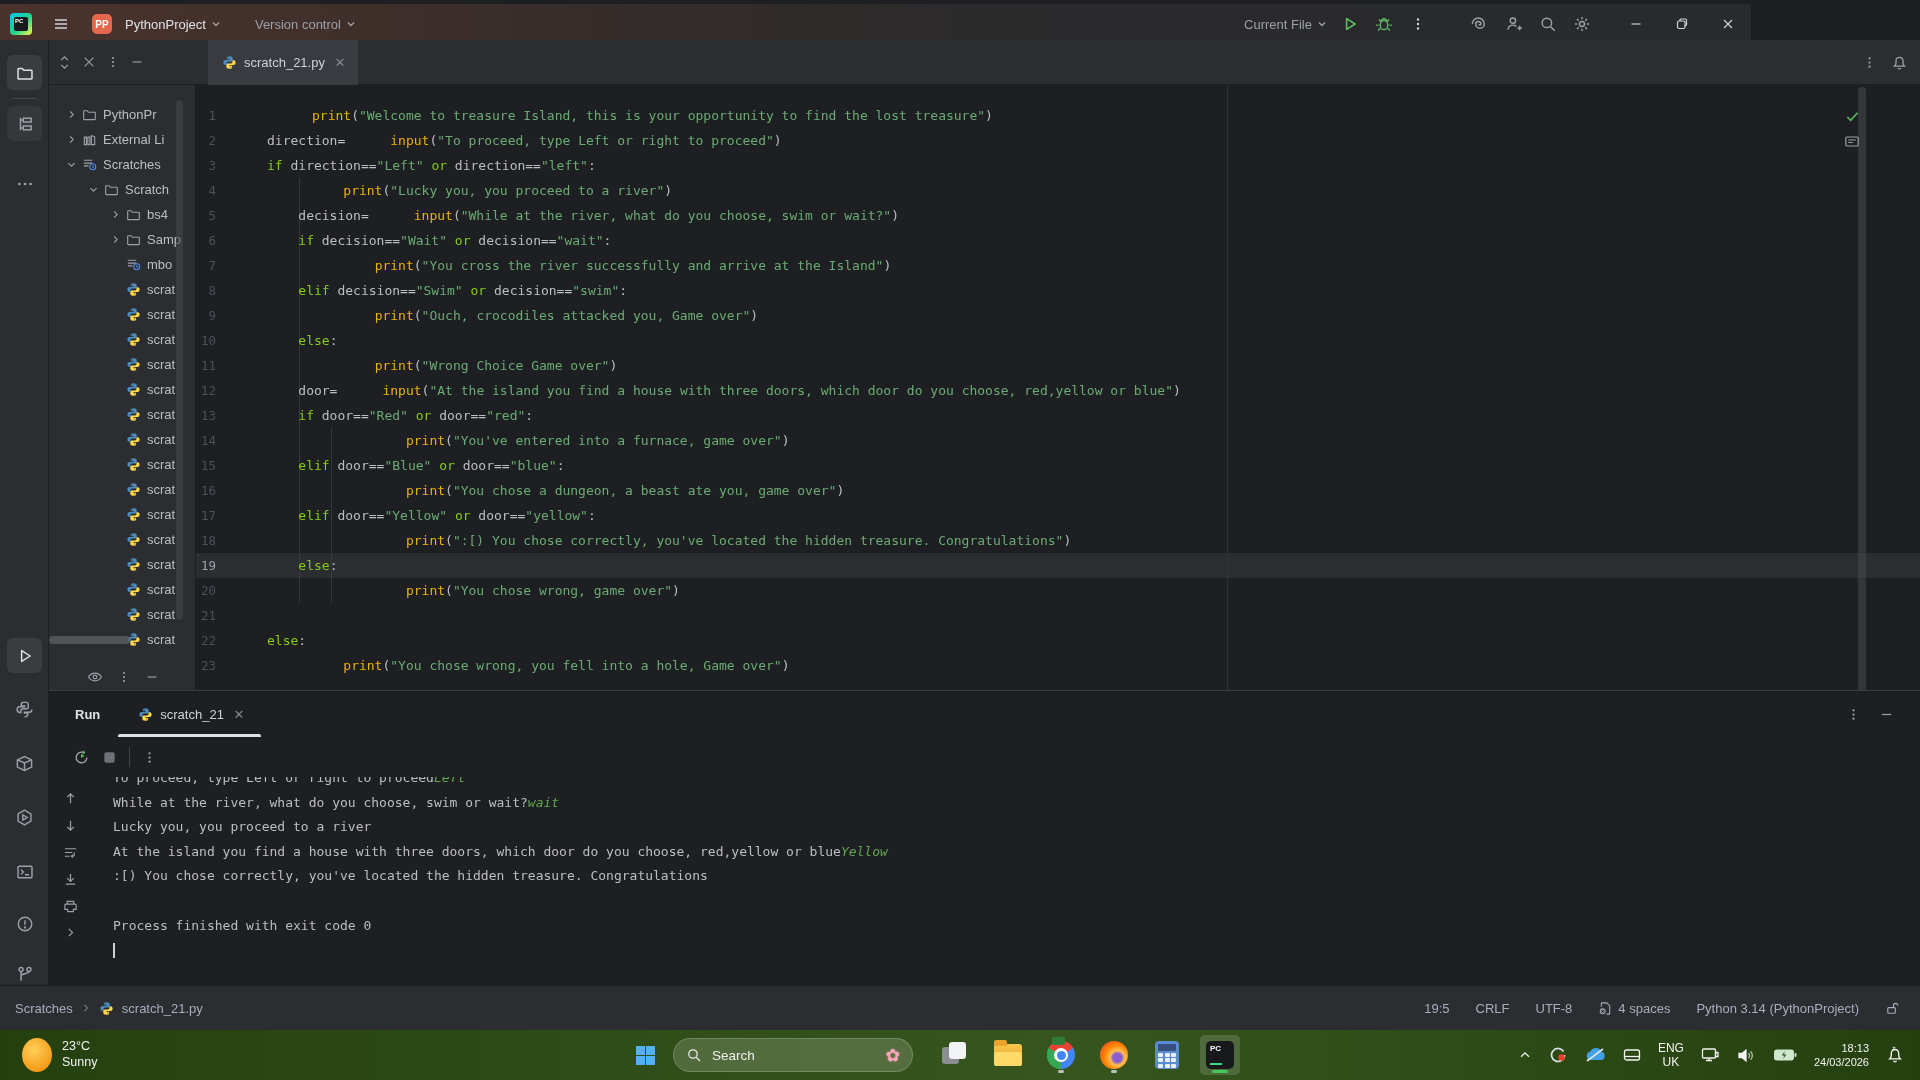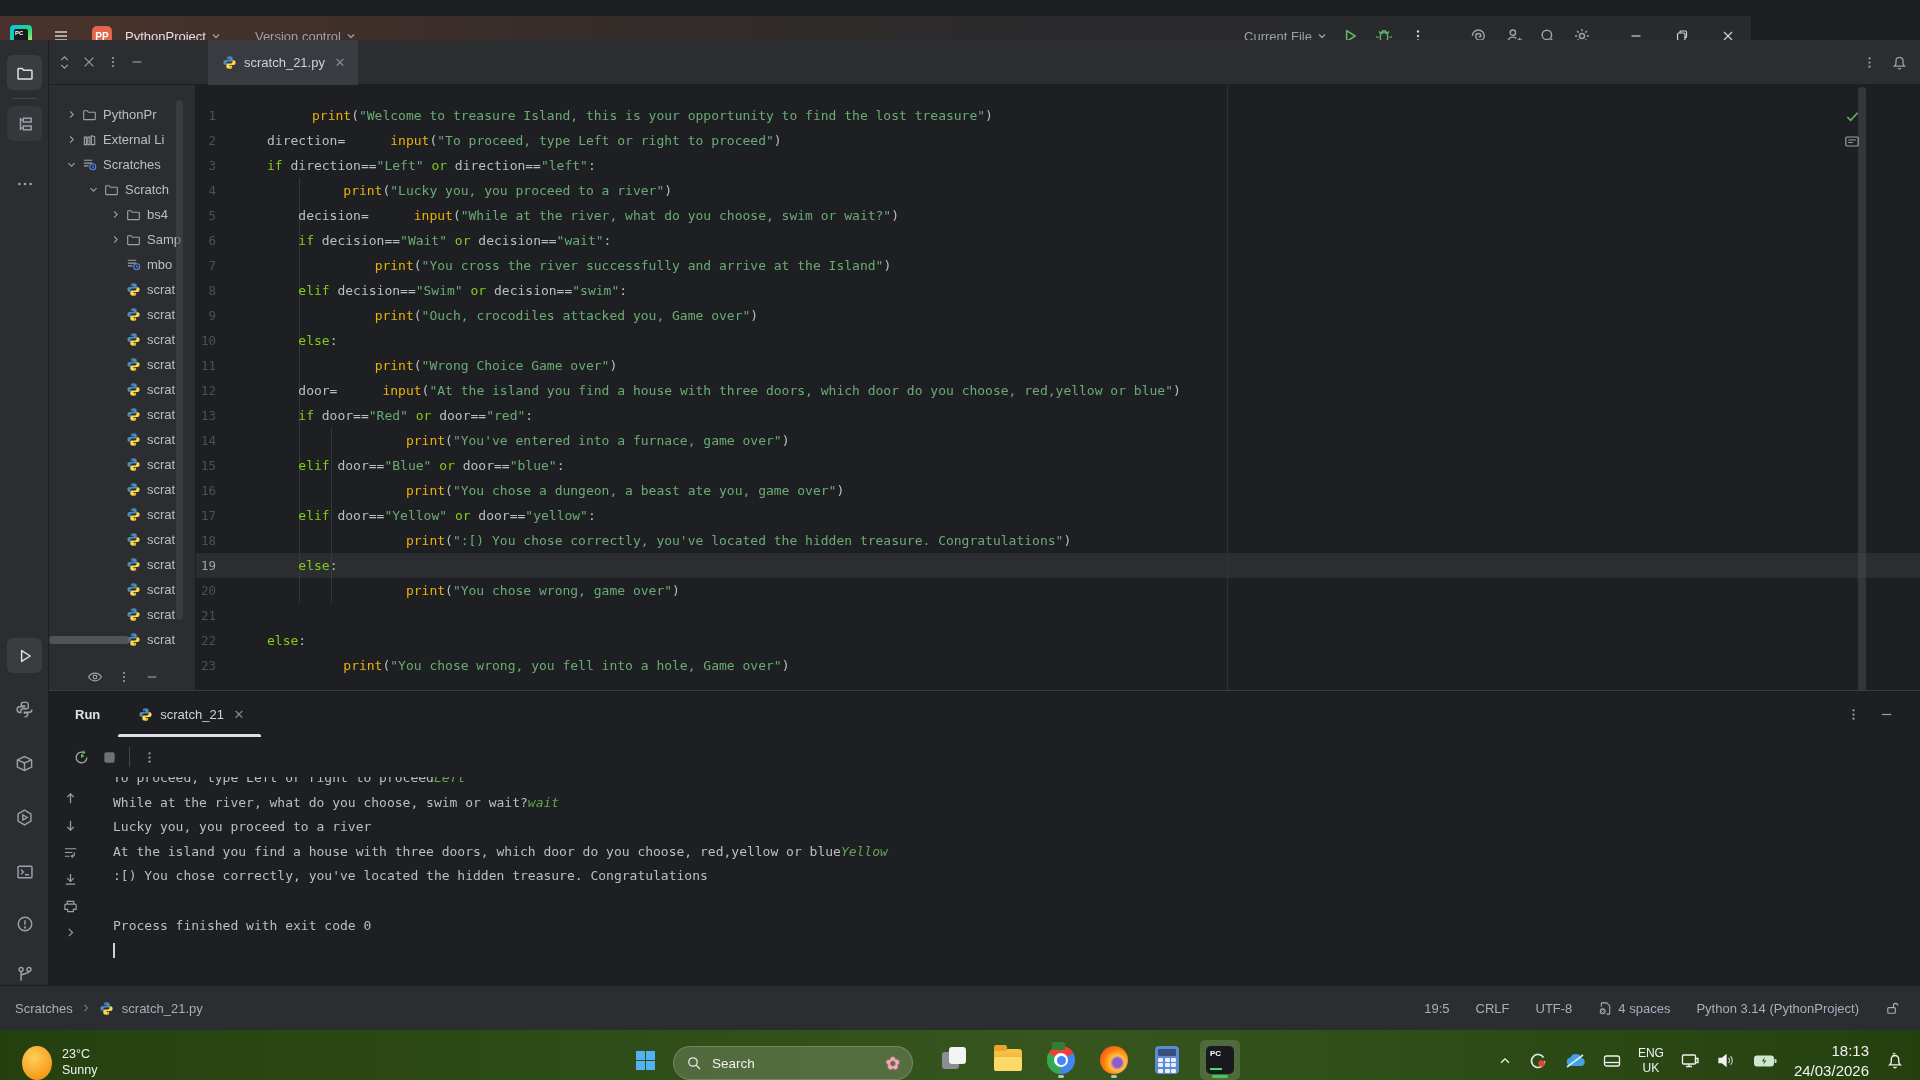--- a/index.html
+++ b/index.html
@@ -2,21 +2,21 @@
 <html><head>
 <meta charset="utf-8">
 <style>
   * { margin:0; padding:0; box-sizing:border-box; }
   html,body { width:1920px; height:1080px; overflow:hidden; background:#1e1f22;
     font-family:"Liberation Sans","DejaVu Sans",sans-serif; }
   .abs { position:absolute; }
   #stage { position:relative; width:1920px; height:1080px; }
 
   
-  #titlebar { left:0; top:16px; width:1751px; height:40px;
+  #titlebar { left:0; top:4px; width:1751px; height:40px;
     background:linear-gradient(90deg,#4a332c 0%,#43302b 14%,#332c2a 38%,#2a2a2c 60%,#282a2c 100%);
     display:flex; align-items:center; color:#bcbec4; }
   .tb-ico { width:34px; height:28px; display:flex; align-items:center; justify-content:center; border-radius:4px; }
   #pycharm-logo { width:22px; height:22px; border-radius:4px; margin-left:10px;
     background:linear-gradient(135deg,#07c3f2 0%,#21d789 55%,#fcf84a 100%);
     display:flex; align-items:center; justify-content:center; }
   #pycharm-logo i { width:14px; height:14px; background:#17191c; border-radius:2px;
     font-style:normal; color:#fff; font-size:6px; font-weight:bold; display:flex; align-items:flex-start; justify-content:flex-start; padding:1px; }
   .proj-badge { width:20px; height:20px; border-radius:5px; background:#e4674d; color:#fff;
     font-size:10px; font-weight:bold; display:flex; align-items:center; justify-content:center; margin:0 7px 0 14px; }
@@ -87,21 +87,21 @@
   
   #statusbar { left:0; top:985px; width:1920px; height:45px; background:#2b2d30; border-top:1px solid #1e1f22;
     display:flex; align-items:center; color:#a8adbd; font-size:13px; }
   #crumbs { display:flex; align-items:center; gap:8px; padding-left:15px; }
   #status-right { margin-left:auto; display:flex; align-items:center; gap:26px; padding-right:20px; }
   .st-item { display:flex; align-items:center; gap:5px; }
 
   
   #taskbar { left:0; top:1030px; width:1920px; height:50px;
     background:linear-gradient(90deg,#24400f 0%,#2e4c17 30%,#37561e 55%,#2c4a16 80%,#24400f 100%);
-    display:flex; align-items:flex-end; color:#fff; }
+    display:flex; align-items:center; color:#fff; }
   #weather { display:flex; align-items:center; gap:10px; padding-left:22px; width:200px; }
   #sun { width:30px; height:34px; border-radius:50%; background:radial-gradient(circle at 40% 35%,#ffcf57,#f59c1b 70%,#e8890f); }
   #weather .wtxt { font-size:12.5px; line-height:1.25; color:#f2f2f2; }
   #start-btn { width:40px; height:40px; margin-left:425px; display:flex; align-items:center; justify-content:center; border-radius:5px; }
   #winlogo { width:19px; height:19px; display:grid; grid-template-columns:9px 9px; grid-template-rows:9px 9px; gap:1px; }
   #winlogo i { background:#53b2f0; }
   #search-pill { width:240px; height:34px; margin-left:8px; border-radius:17px; background:rgba(255,255,255,.16);
     border:1px solid rgba(255,255,255,.18); display:flex; align-items:center; gap:10px; padding:0 12px; font-size:13.5px; color:#f0f0f0; }
   #blossom { margin-left:auto; font-size:17px; color:#f5a8c0; text-shadow:0 0 2px #e98; }
   #task-apps { display:flex; align-items:center; gap:13px; margin-left:22px; }
@@ -127,21 +127,21 @@
     background:radial-gradient(circle at 62% 60%,#8a5cd0 0 18%,#ffbd4f 30%,#ff8000 55%,#e8552c 80%,#d6452a); }
   .ic-calc { width:24px; height:28px; border-radius:4px; background:#5b8bd0; padding:3px; display:grid;
     grid-template-columns:1fr 1fr 1fr; grid-template-rows:7px 4px 4px 4px; gap:1.5px; }
   .ic-calc i { background:#e8eefb; border-radius:1px; }
   .ic-calc i.dk { background:#364f7e; }
   .ic-pc { width:28px; height:28px; border-radius:5px; background:#17191c; position:relative; }
   .ic-pc span { position:absolute; left:4px; top:3px; color:#fff; font-size:8px; font-weight:bold; }
   .ic-pc i { position:absolute; left:4px; bottom:4px; width:12px; height:2.5px; background:#3ddc84; }
   #tray { margin-left:auto; display:flex; align-items:center; gap:17px; padding-right:16px; }
   .lang { font-size:12px; text-align:center; line-height:1.2; color:#f2f2f2; }
-  #clock { font-size:15px; text-align:right; line-height:1.3; color:#f2f2f2; }
+  #clock { font-size:11px; text-align:right; line-height:1.3; color:#f2f2f2; }
 
   svg { display:block; }
 </style>
 </head>
 <body>
 
 <div id="stage">
 
   <div class="abs" id="titlebar">
     <div id="pycharm-logo">

